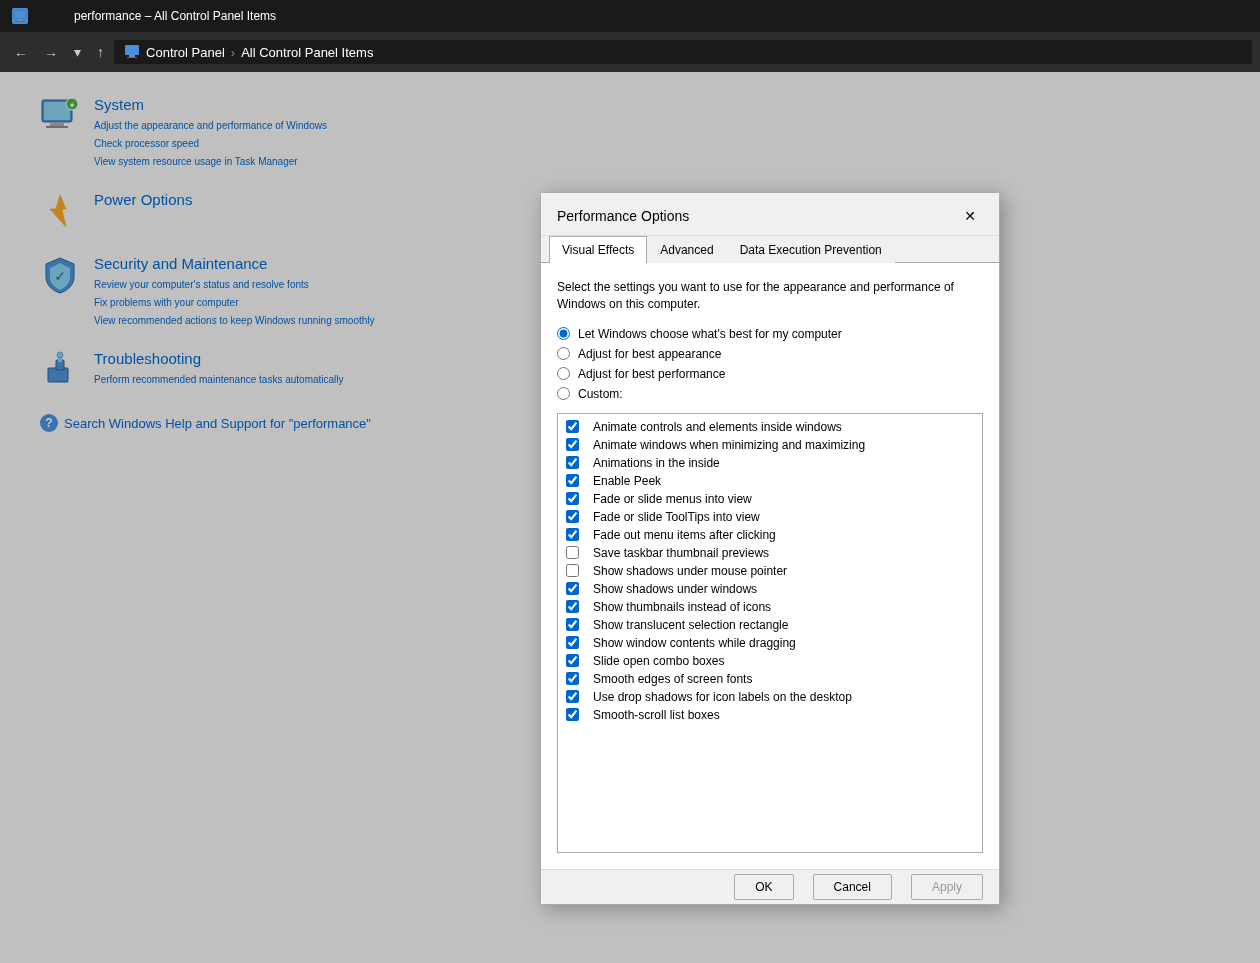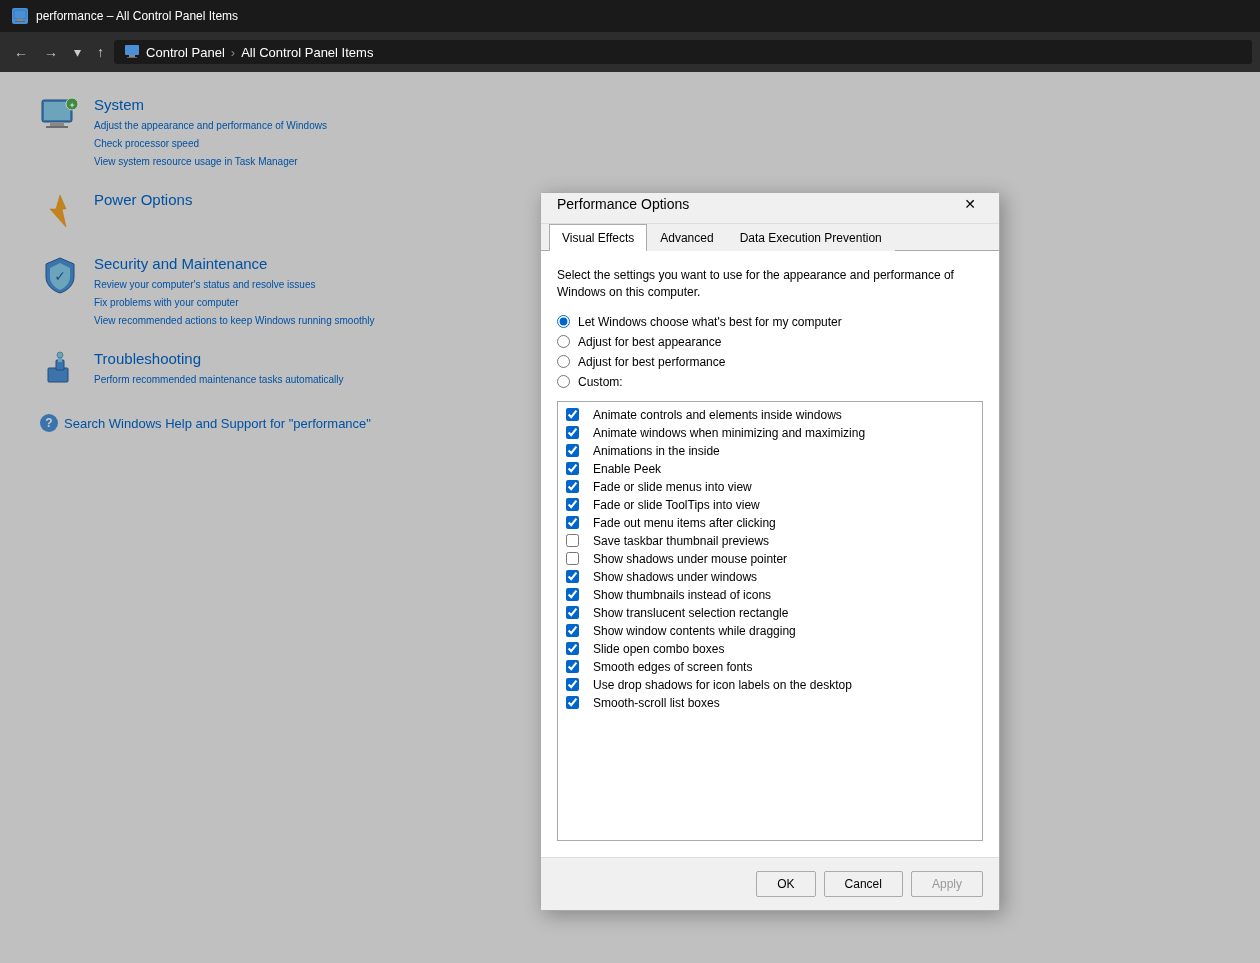--- a/index.html
+++ b/index.html
@@ -14,20 +14,21 @@
 
     
     .title-bar {
       background: #1a1a1a;
       color: #fff;
       height: 32px;
       display: flex;
       align-items: center;
       padding: 0 12px;
       font-size: 12px;
+      gap: 38px;
     }
     .title-bar-icon {
       width: 16px;
       height: 16px;
       margin-right: 8px;
       background: #4a90d9;
       border-radius: 2px;
       display: flex; align-items: center; justify-content: center;
     }
 
@@ -123,21 +124,21 @@
       top: 120px;
       left: 540px;
       width: 460px;
       background: #f0f0f0;
       border: 1px solid #aaa;
       box-shadow: 4px 4px 20px rgba(0,0,0,0.3);
       border-radius: 4px;
     }
     .dialog-title-bar {
       background: #f0f0f0;
-      padding: 0 16px 8px;
+      padding: 12px 16px 8px;
       display: flex;
       align-items: center;
       justify-content: space-between;
       border-bottom: 1px solid #ddd;
     }
     .dialog-title {
       font-size: 14px;
       font-weight: 400;
       color: #000;
     }
@@ -216,24 +217,24 @@
       font-size: 12px;
     }
     .check-item input[type="checkbox"] {
       accent-color: #0066cc;
       width: 13px;
       height: 13px;
     }
 
     
     .dialog-footer {
-      padding: 13px 16px;
+      padding: 4px 16px;
       display: flex;
       justify-content: flex-end;
-      gap: 8px;
+      gap: 19px;
       background: #f0f0f0;
       border-top: 1px solid #ddd;
     }
     .btn {
       padding: 5px 20px;
       font-size: 12px;
       cursor: pointer;
       border: 1px solid #aaa;
       background: #f0f0f0;
       border-radius: 2px;
@@ -317,21 +318,21 @@
   <div class="cp-item">
     <div class="cp-icon">
       <svg width="40" height="40" viewBox="0 0 40 40">
         <path d="M20 3 L34 9 L34 22 C34 30 27 36 20 38 C13 36 6 30 6 22 L6 9 Z" fill="#4a90d9" stroke="#2a6099" stroke-width="1"></path>
         <path d="M20 8 L30 13 L30 22 C30 28 25 33 20 35 C15 33 10 28 10 22 L10 13 Z" fill="#87ceeb"></path>
         <text x="20" y="26" text-anchor="middle" font-size="14" fill="#2a6099">✓</text>
       </svg>
     </div>
     <div class="cp-text">
       <div class="cp-title">Security and Maintenance</div>
-      <a class="cp-link">Review your computer's status and resolve issues</a>
+      <a class="cp-link">Review your computer's status and resolve fonts</a>
       <a class="cp-link">Fix problems with your computer</a>
       <a class="cp-link">View recommended actions to keep Windows running smoothly</a>
     </div>
   </div>
 
   <div class="cp-item">
     <div class="cp-icon">
       <svg width="40" height="40" viewBox="0 0 40 40">
         <rect x="8" y="18" width="20" height="14" rx="1" fill="#4a90d9" stroke="#2a6099" stroke-width="1"></rect>
         <rect x="16" y="10" width="8" height="10" rx="1" fill="#4a90d9" stroke="#2a6099" stroke-width="1"></rect>

